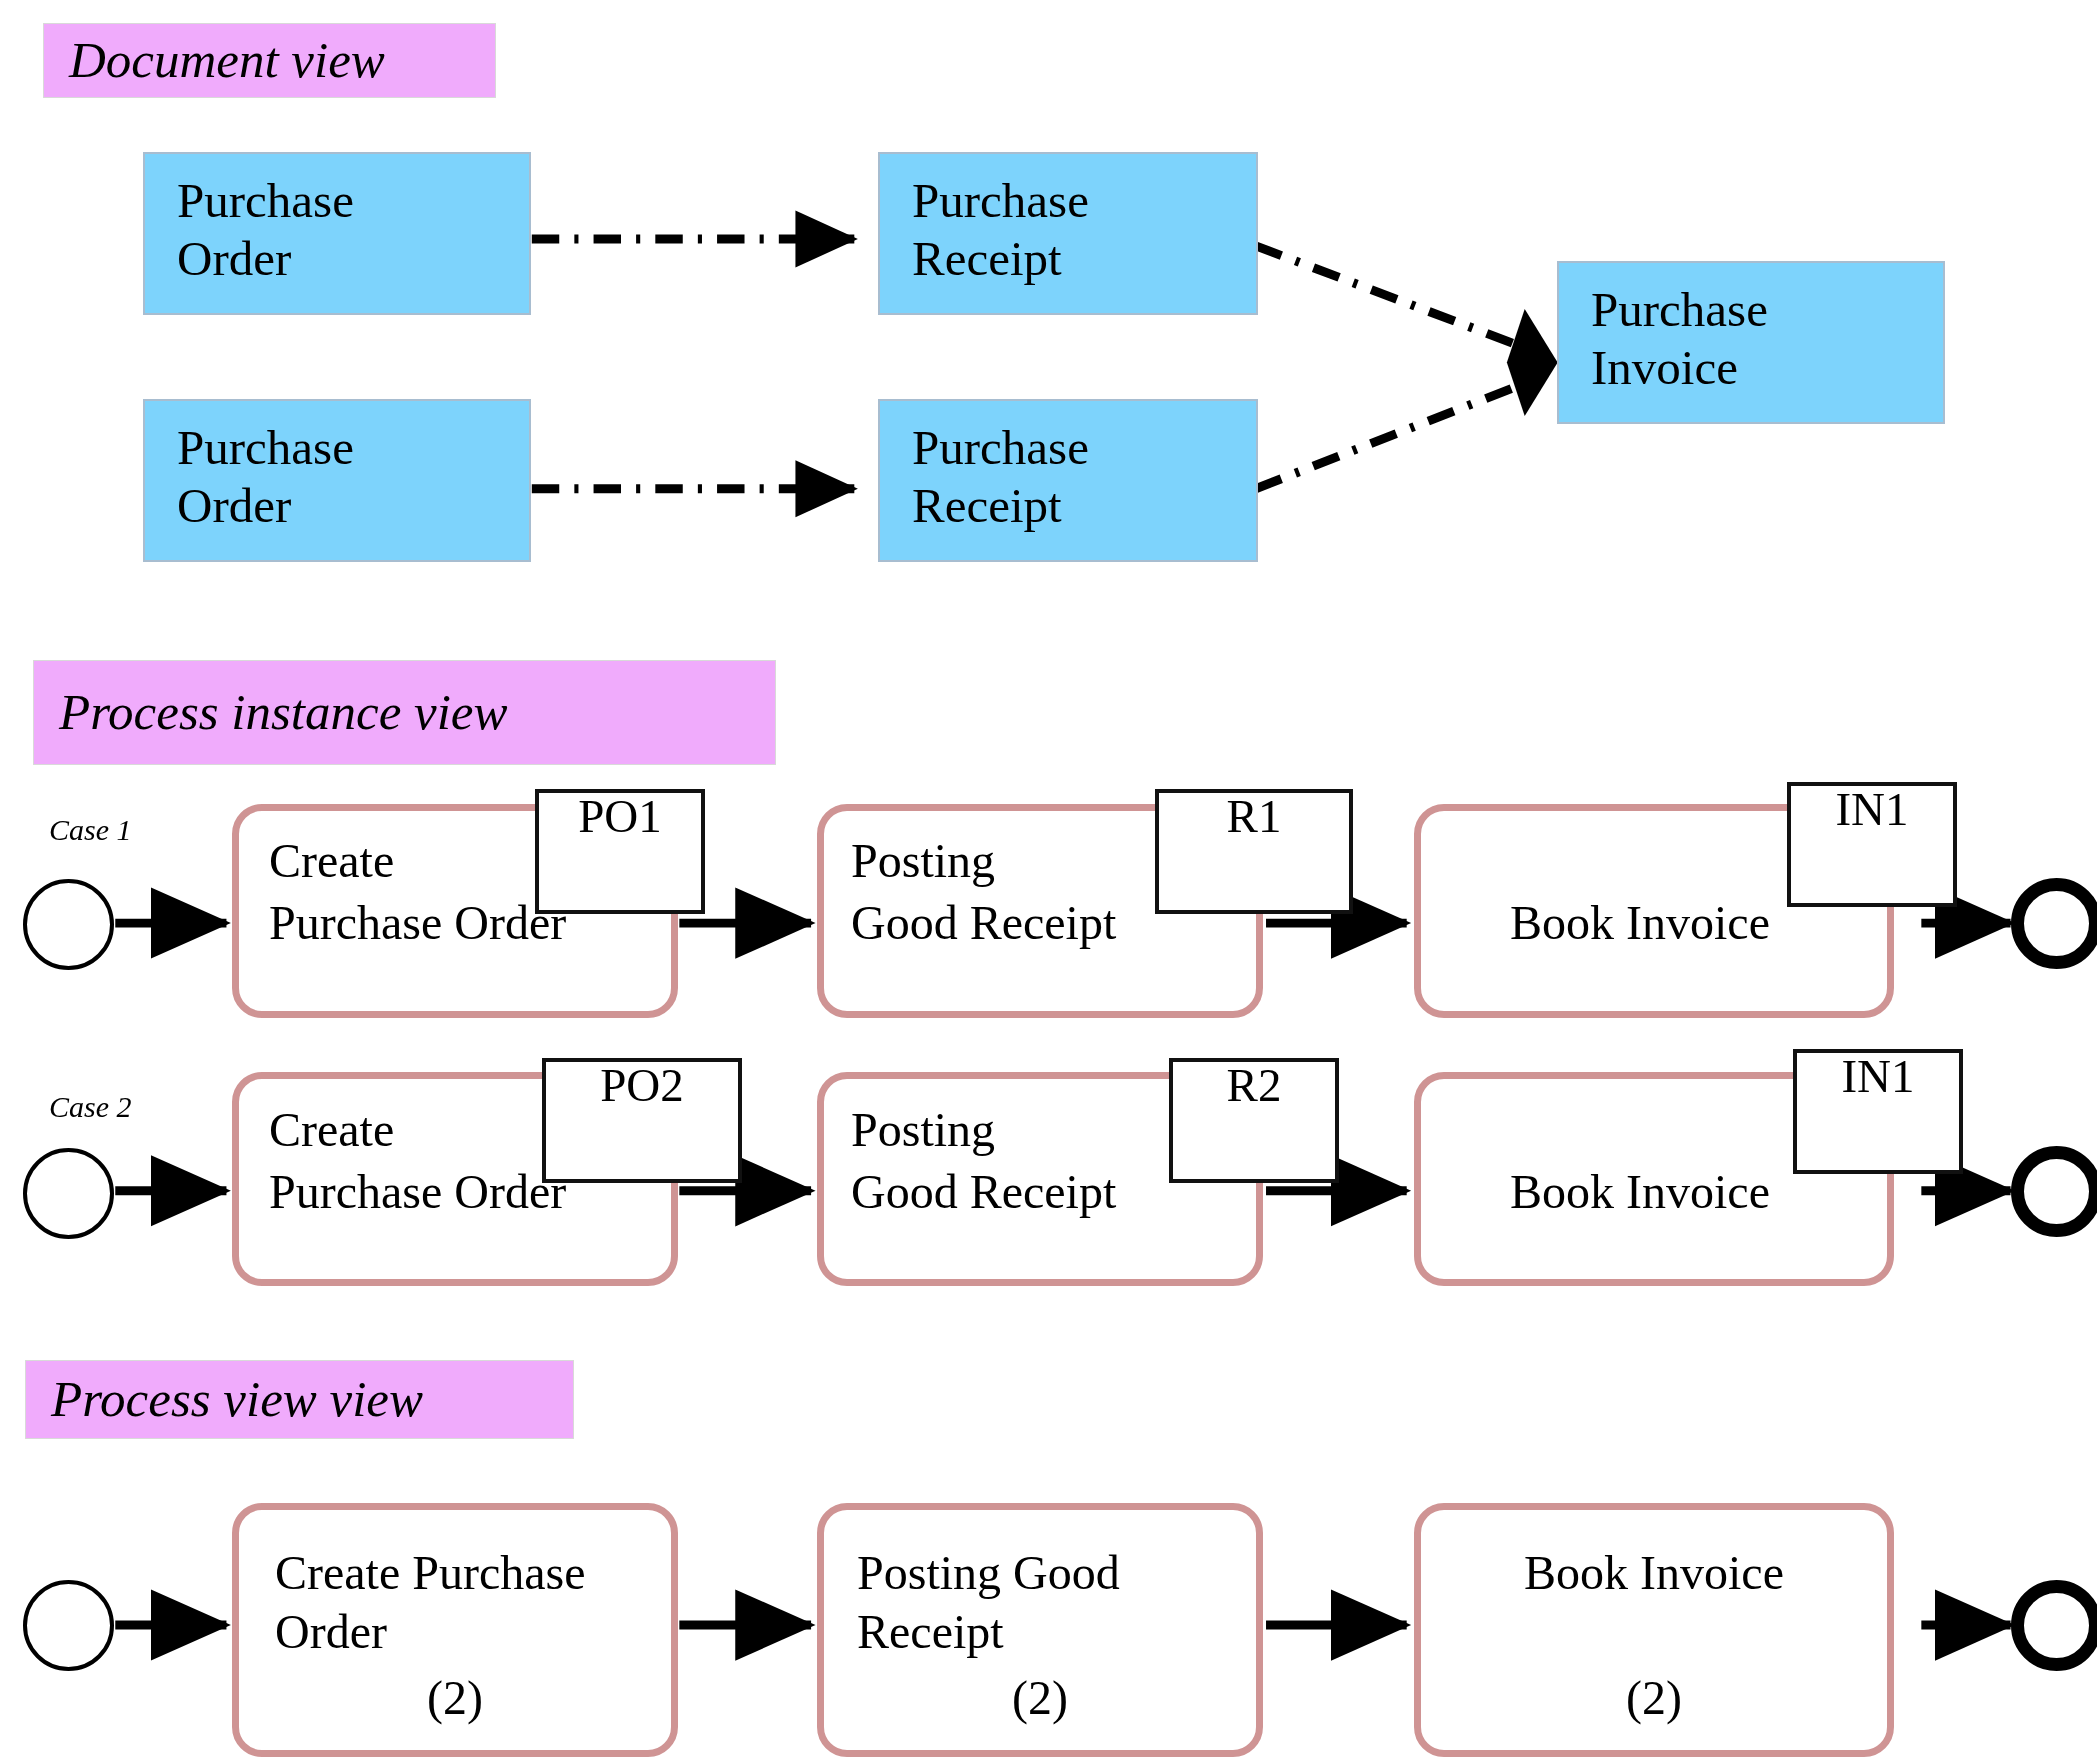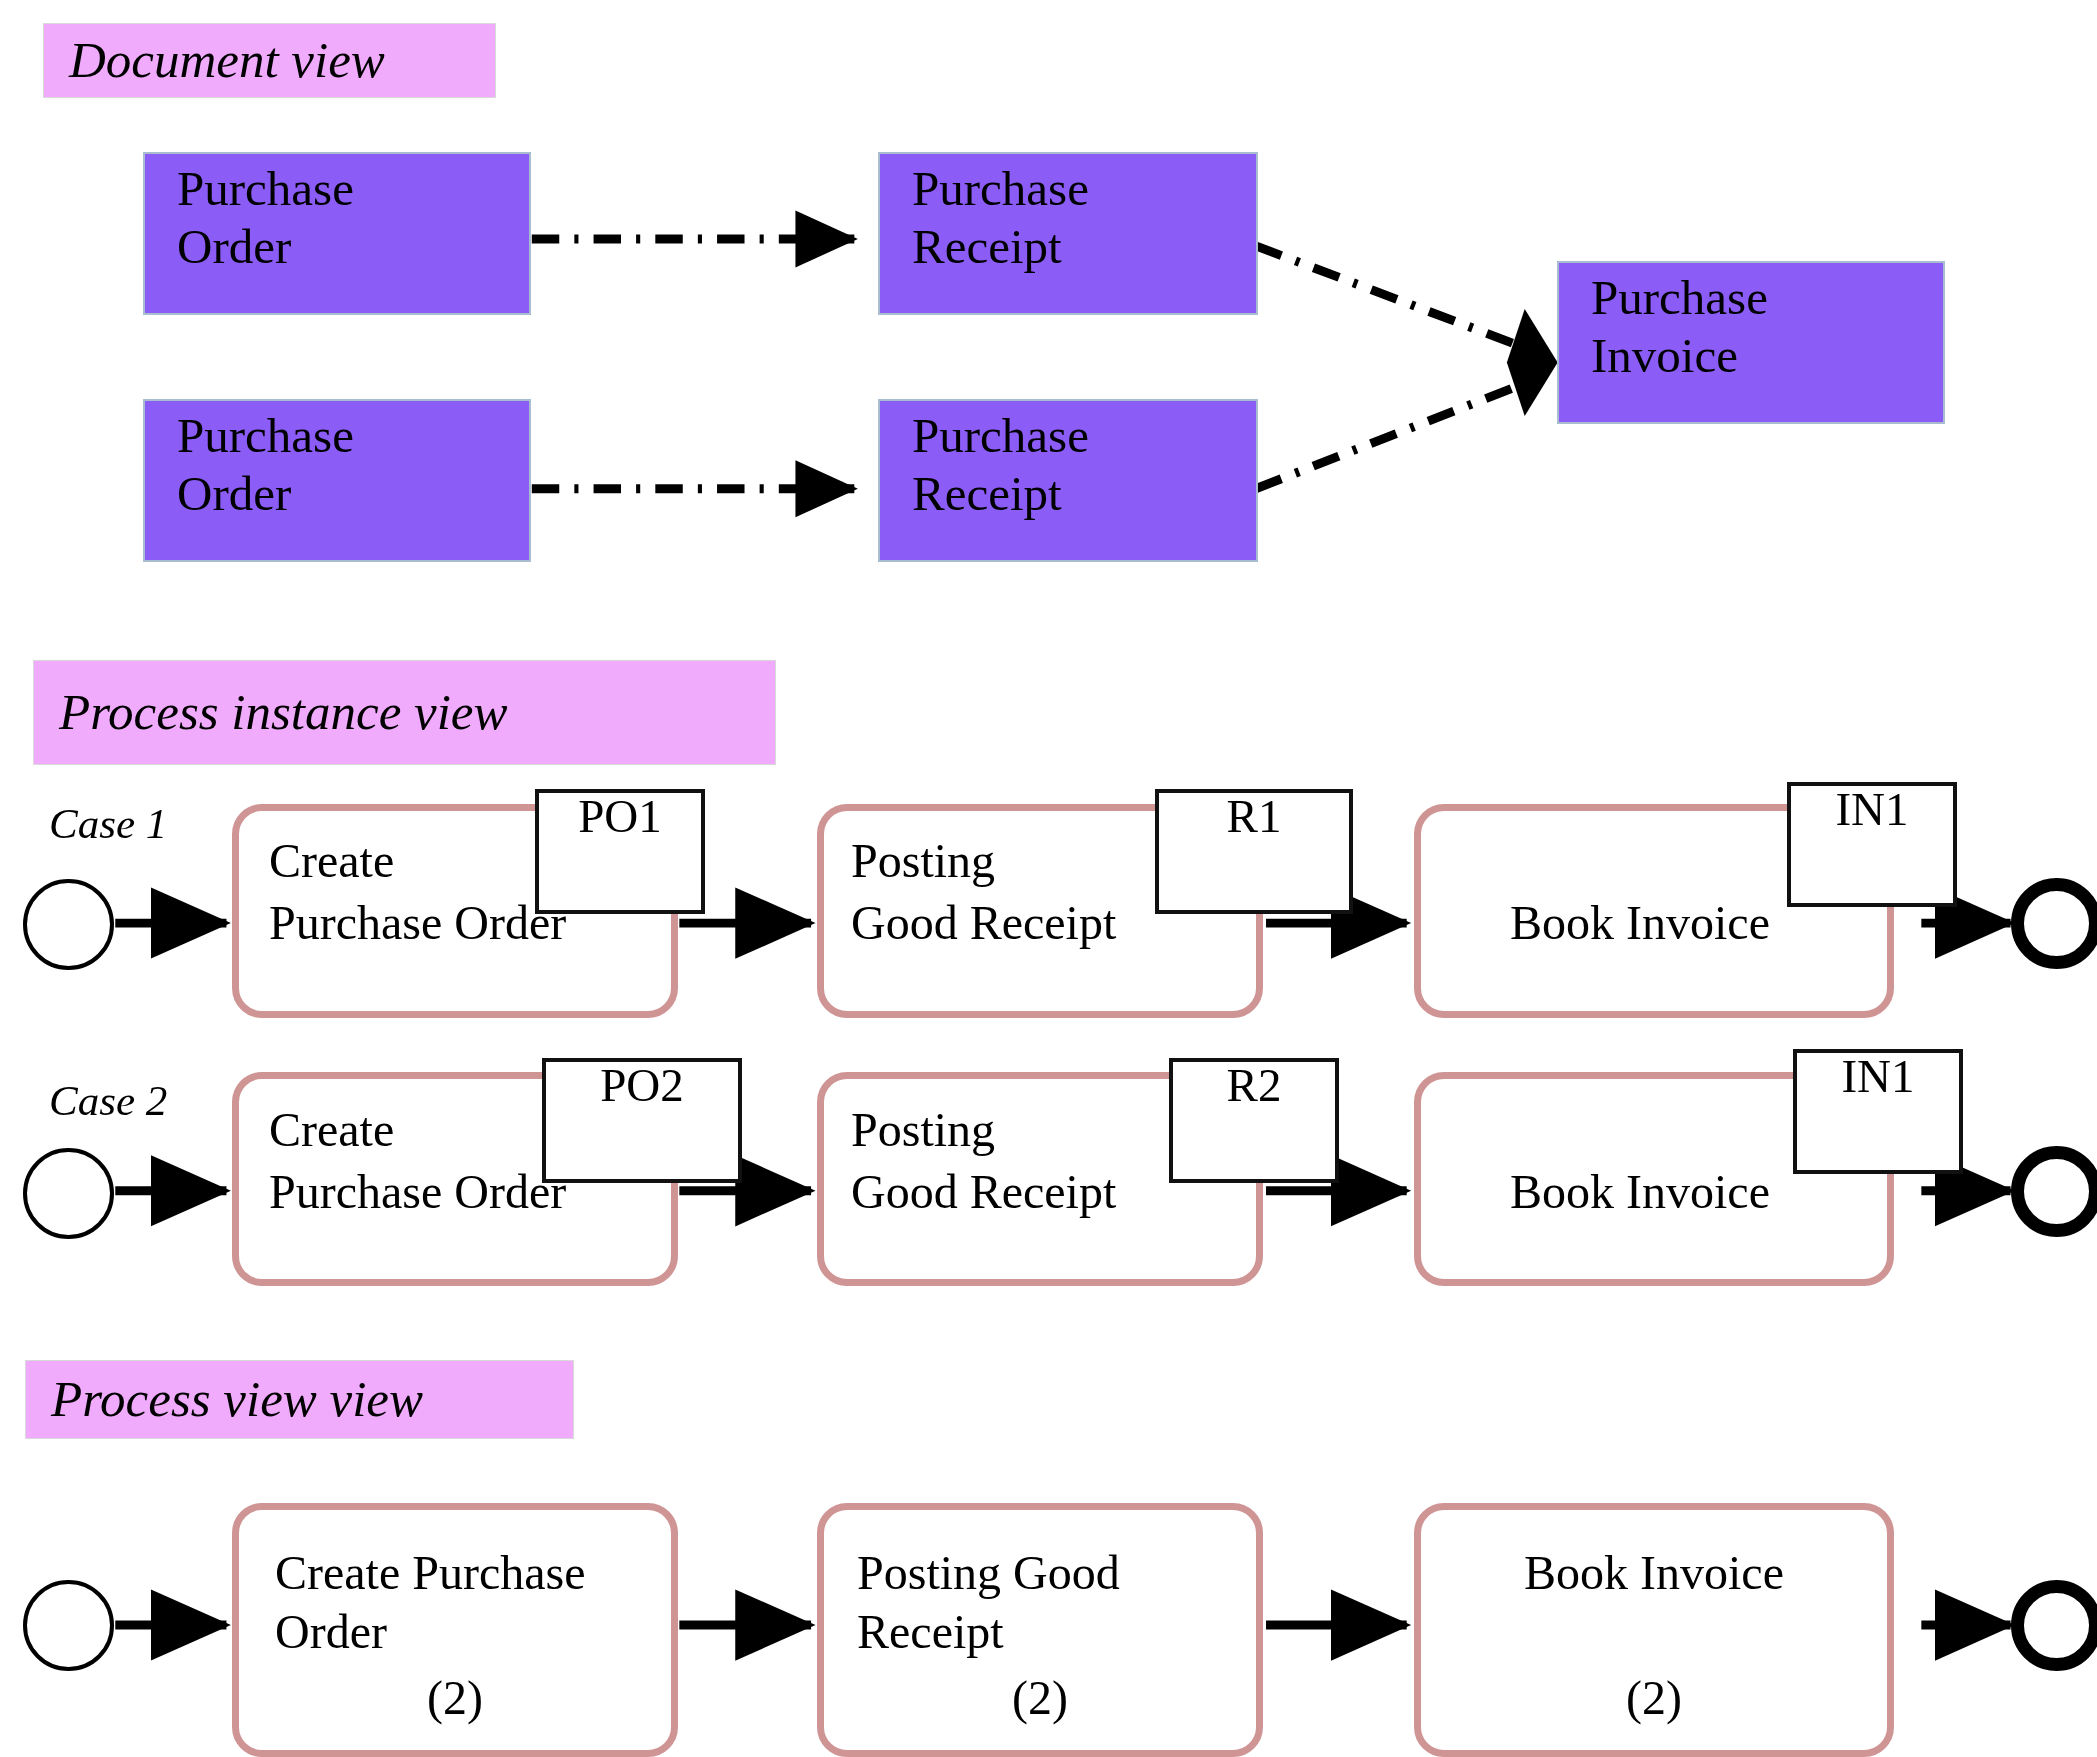--- a/index.html
+++ b/index.html
@@ -33,23 +33,23 @@
     font-style: italic;
     font-size: 51px;
     line-height: 1;
     white-space: nowrap;
   }
 
   
   .doc-box {
     position: absolute;
     border: 2.1px solid #a8bdd0;
-    background: #8b5cf6;
-    box-sizing: border-box;
-    padding: 6px 0 0 32px;
+    background: #7dd3fc;
+    box-sizing: border-box;
+    padding: 18px 0 0 32px;
   }
   .doc-box .doc-line {
     font-size: 49px;
     line-height: 1.18;
     white-space: nowrap;
   }
 
   
   .task-box {
     position: absolute;
@@ -90,23 +90,24 @@
     background: #ffffff;
     box-sizing: border-box;
   }
   .event.start { border: 4.8px solid #000000; }
   .event.end   { border: 13px solid #000000; }
 
   
   .case-label {
     position: absolute;
     font-style: italic;
-    font-size: 43px;
+    font-size: 30px;
     line-height: 1;
     white-space: nowrap;
+    margin-top: 13px;
   }
 
   
   #arrows {
     position: absolute;
     left: 0; top: 0;
     width: 2097px;
     height: 1757px;
     pointer-events: none;
   }

